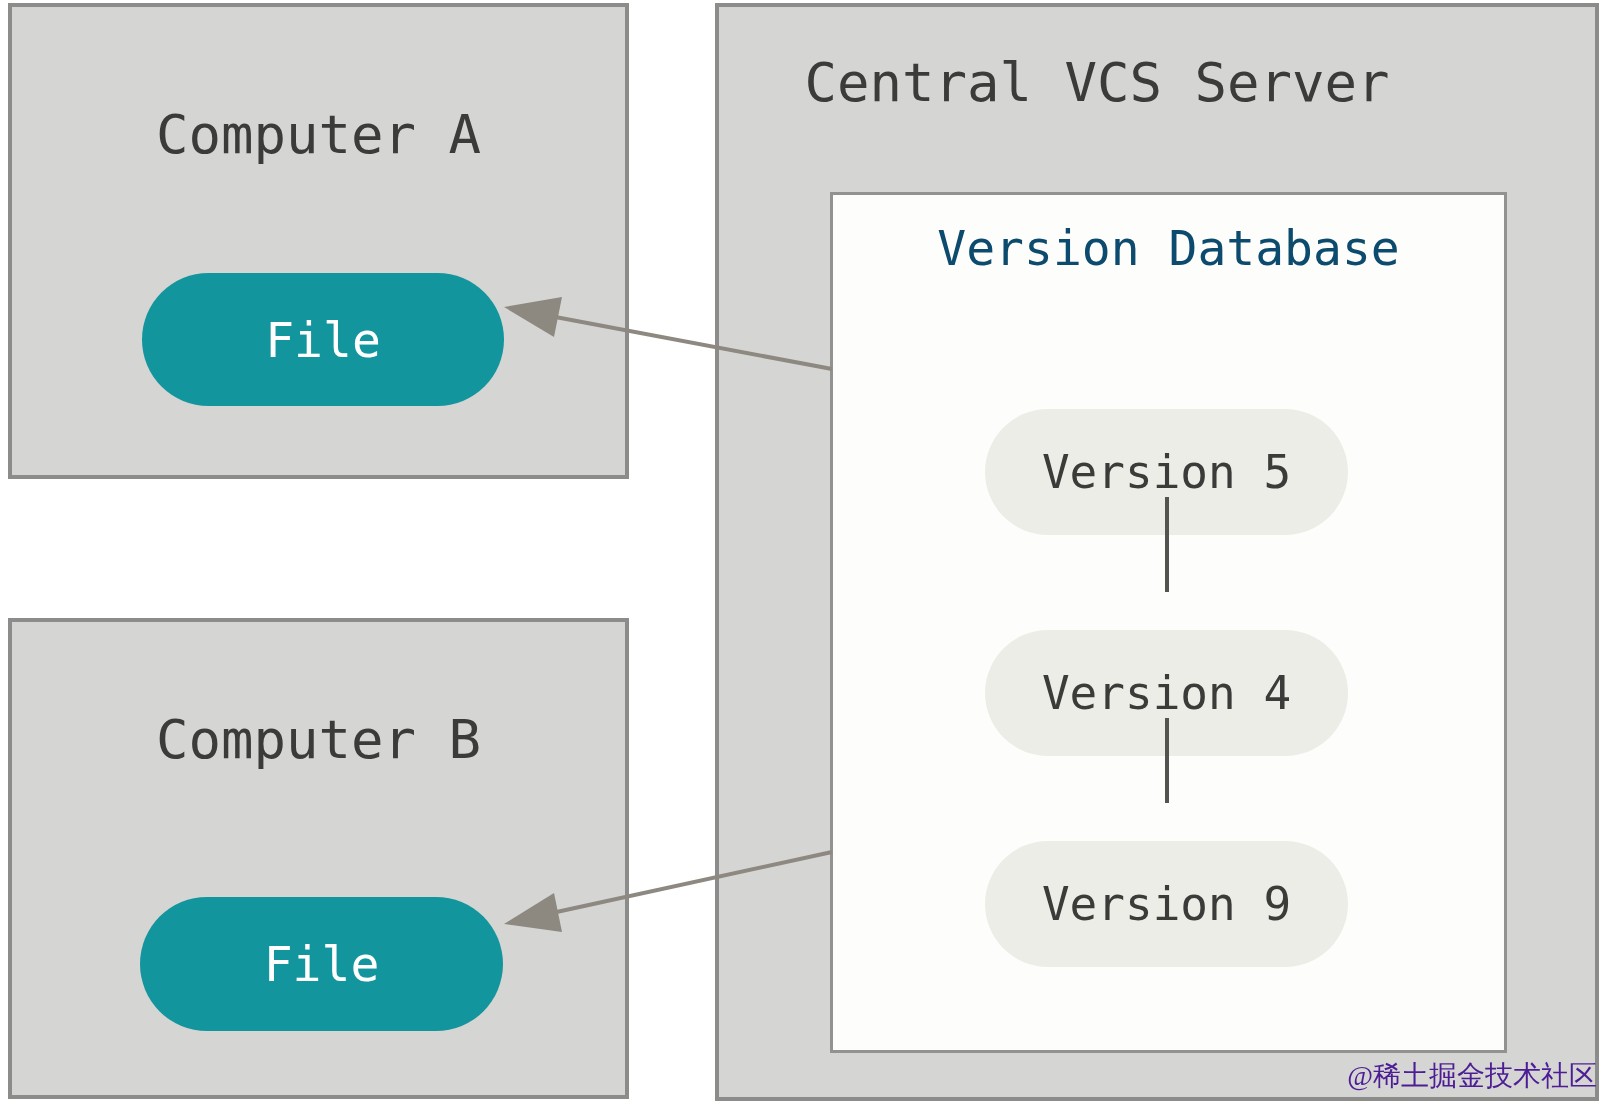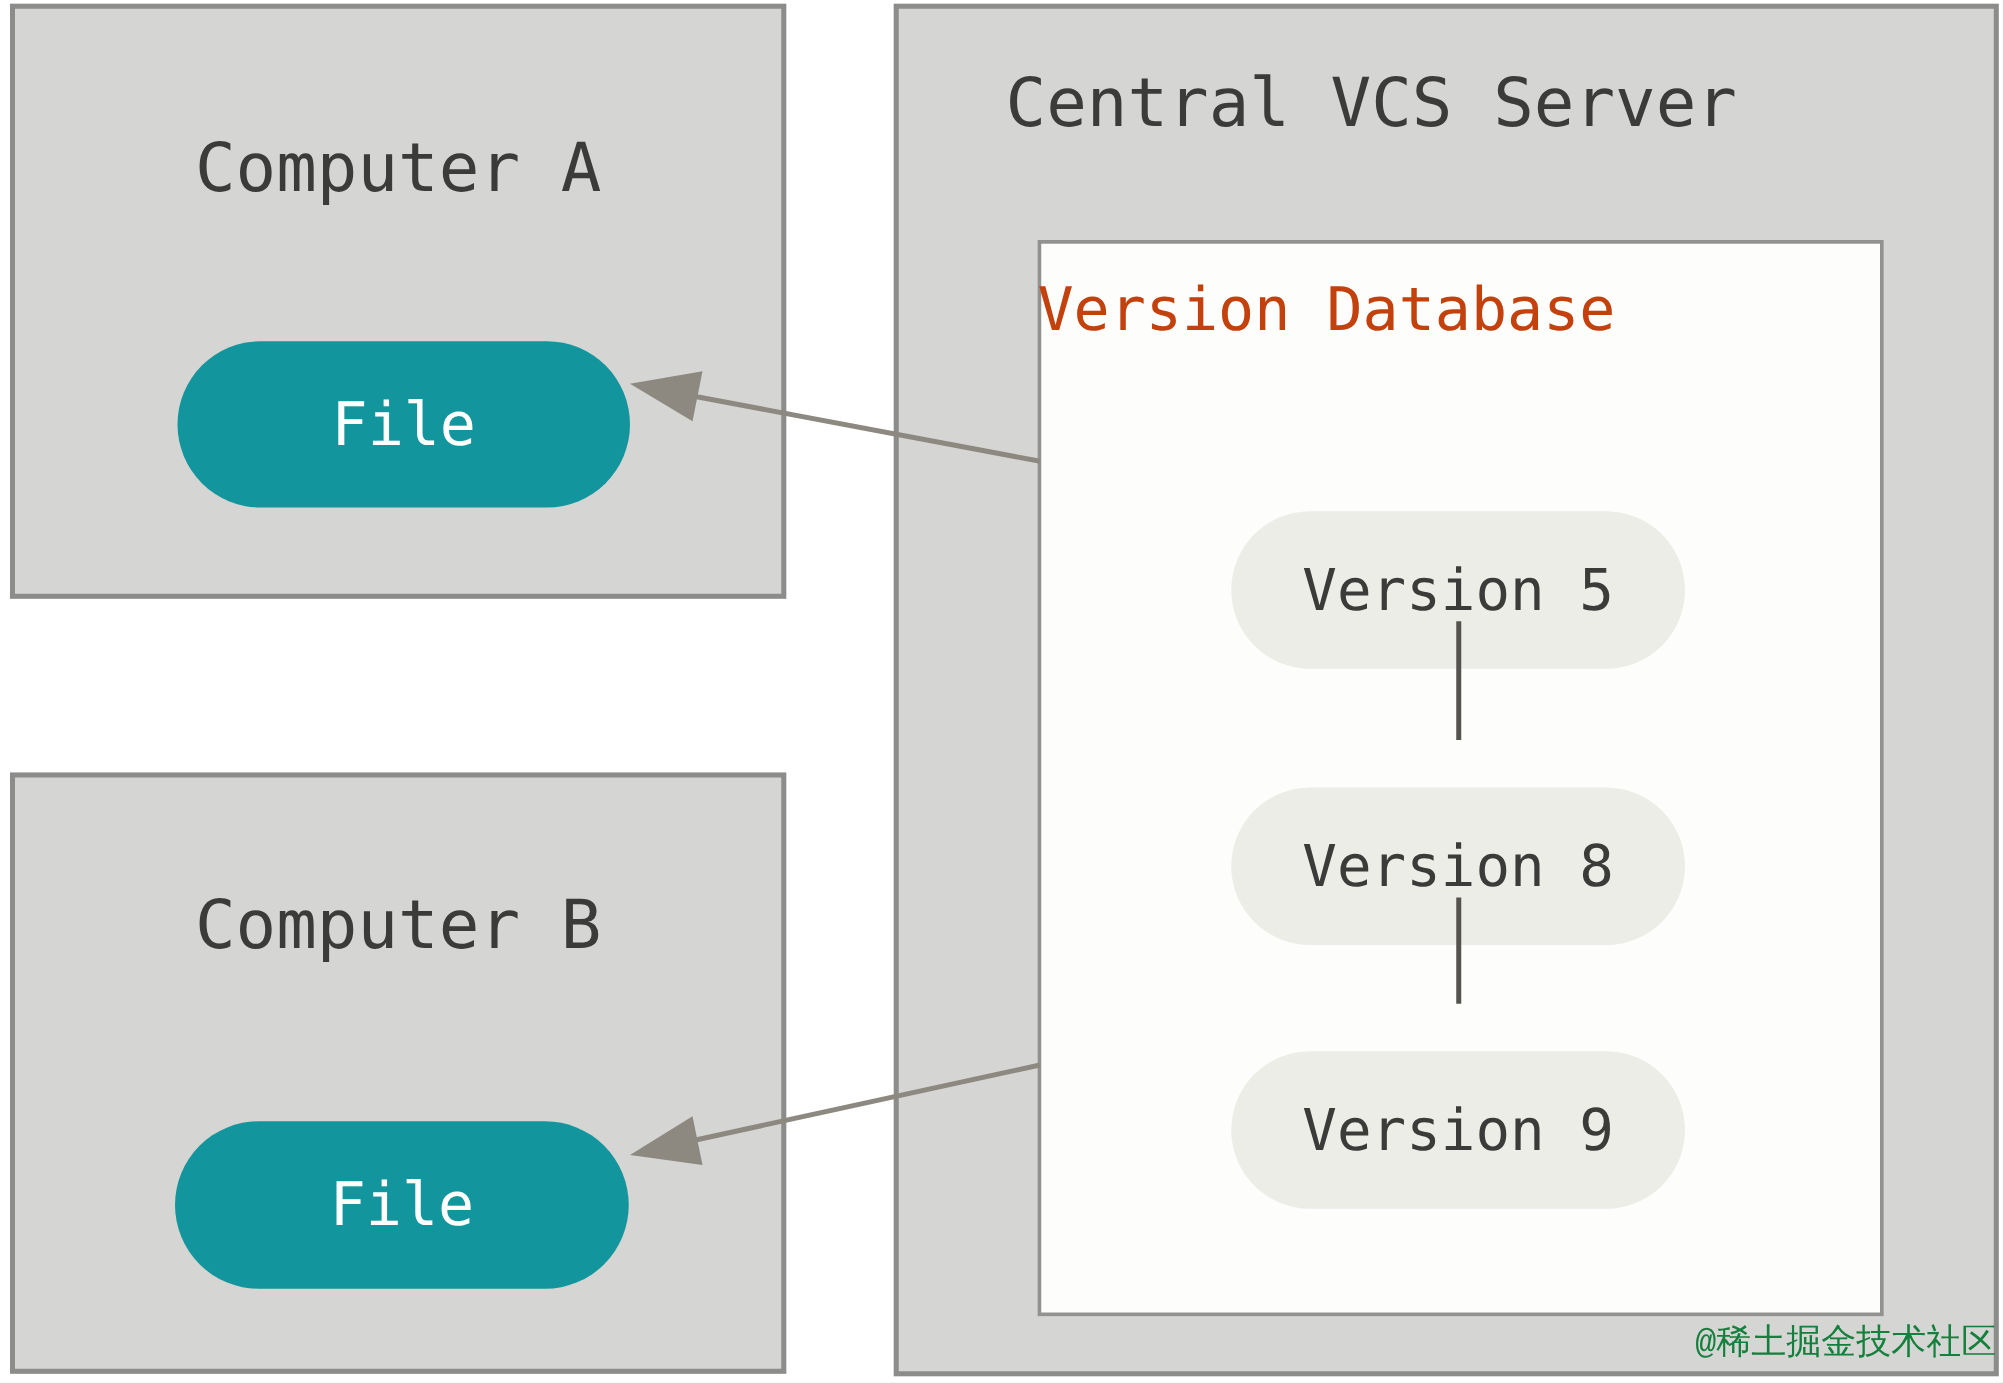--- a/index.html
+++ b/index.html
@@ -27,23 +27,24 @@
     font-size: 54px;
     line-height: 1;
     text-align: center;
     white-space: nowrap;
   }
   .db-box {
     background: #fdfdfc;
     border: 3px solid #929290;
   }
   .db-title {
-    color: #c2410c;
+    color: #0c4a6e;
     font-size: 48px;
     line-height: 1;
+    text-align: center;
     white-space: nowrap;
   }
   .pill {
     display: flex;
     align-items: center;
     justify-content: center;
     white-space: nowrap;
     margin-top: 38px;
   }
   .file-pill {
@@ -62,25 +63,25 @@
     background: #55534f;
     width: 4px;
   }
   .arrow-layer {
     position: absolute;
     left: 0;
     top: 0;
     pointer-events: none;
   }
   .watermark {
-    color: #15803d;
+    color: #4c1d95;
     font-size: 28px;
     line-height: 1;
     text-align: right;
-    font-family: Liberation Mono, monospace;
+    font-family: Liberation Serif, serif;
     white-space: nowrap;
   }
 </style>
 </head>
 <body>
 
 <div class="canvas">
 
   <div class="abs gray-box" style="left:8px; top:3px; width:621px; height:476px;"></div>
   <div class="abs box-title" style="left:8px; top:108px; width:621px;">Computer A</div>
@@ -98,21 +99,21 @@
   <div class="abs box-title" style="left:715px; top:56px; width:764px;">Central VCS Server</div>
 
   <div class="abs db-box" style="left:830px; top:192px; width:677px; height:861px;"></div>
   <div class="abs db-title" style="left:830px; top:224px; width:677px;">Version Database</div>
 
   <div class="abs pill version-pill" style="left:985px; top:371px; width:363px; height:126px;">
     <span>Version 5</span>
   </div>
   <div class="abs connector" style="left:1165px; top:497px; height:95px;"></div>
   <div class="abs pill version-pill" style="left:985px; top:592px; width:363px; height:126px;">
-    <span>Version 8</span>
+    <span>Version 4</span>
   </div>
   <div class="abs connector" style="left:1165px; top:718px; height:85px;"></div>
   <div class="abs pill version-pill" style="left:985px; top:803px; width:363px; height:126px;">
     <span>Version 9</span>
   </div>
 
   <svg class="arrow-layer" width="1602" height="1106" viewBox="0 0 1602 1106">
     <g>
       <line x1="832" y1="369" x2="550" y2="316" stroke="#8d8981" stroke-width="4"></line>
       <polygon points="504,307 554,337 562,297" fill="#8d8981"></polygon>

